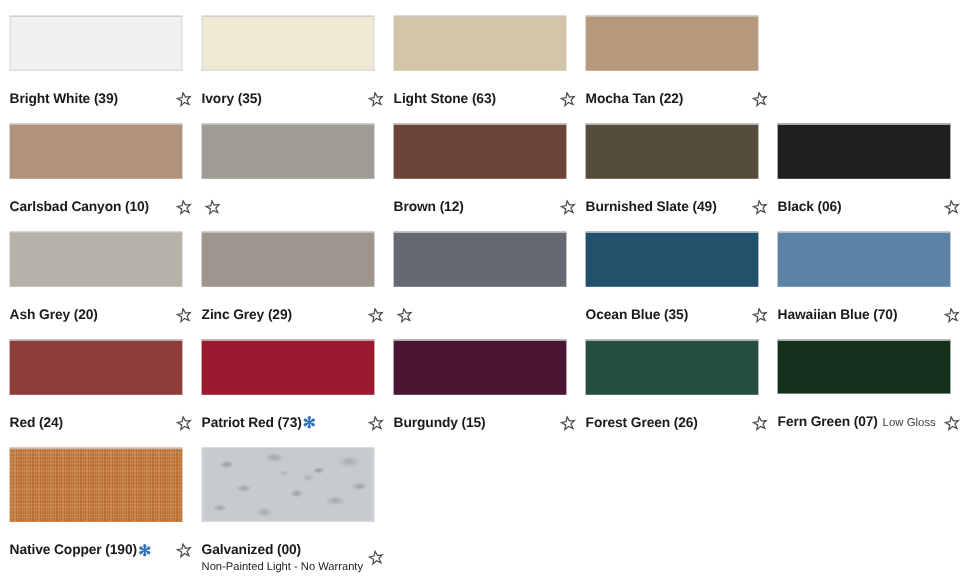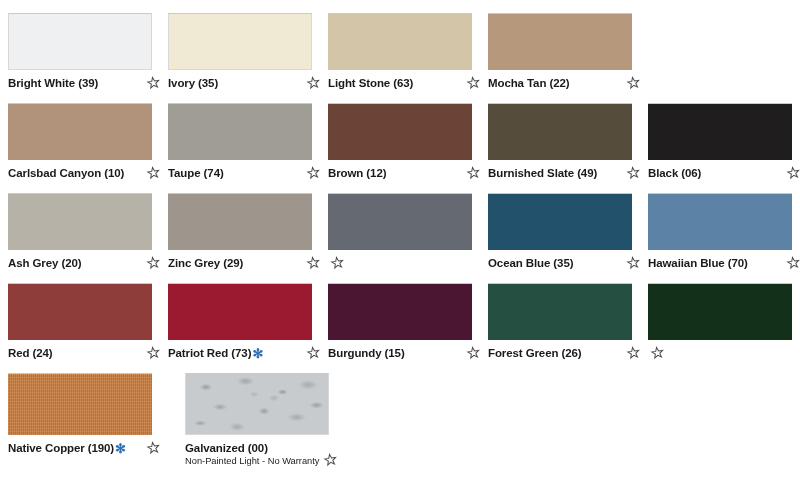--- a/index.html
+++ b/index.html
@@ -19,21 +19,21 @@
     position: relative;
   }
 
   .swatch-row {
     display: flex;
     width: 800px;
     height: 90px;
     align-items: flex-start;
   }
 
-  .swatch-row.last-row { height: 124px; gap: 17px; }
+  .swatch-row.last-row { height: 124px; }
 
   .swatch-cell {
     width: 160px;
     height: 100%;
     padding: 0 8px;
     position: relative;
     display: flex;
     flex-direction: column;
   }
 
@@ -77,23 +77,23 @@
       radial-gradient(ellipse 13px 6px at 78% 72%, rgba(120,128,136,0.45), transparent 70%),
       radial-gradient(ellipse 9px 4px at 10% 82%, rgba(112,120,128,0.50), transparent 70%),
       radial-gradient(ellipse 11px 6px at 36% 88%, rgba(122,130,138,0.45), transparent 70%),
       radial-gradient(ellipse 8px 5px at 62% 40%, rgba(135,142,150,0.40), transparent 70%),
       radial-gradient(ellipse 10px 5px at 92% 52%, rgba(108,116,125,0.50), transparent 70%),
       radial-gradient(ellipse 7px 4px at 48% 34%, rgba(140,147,154,0.38), transparent 70%);
   }
 
   .swatch-caption {
     display: flex;
-    align-items: flex-end;
+    align-items: center;
     width: 152px;
-    margin-top: 6px;
+    margin-top: 17px;
     position: relative;
   }
 
   .caption-text-group {
     flex: 1 1 auto;
     min-width: 0;
     padding-right: 2px;
   }
 
   .caption-line {
@@ -228,25 +228,20 @@
           <span class="star-icon">
             <svg width="14" height="14" viewBox="0 0 14 14">
               <path d="M7.4 1.4 L8.9 5.2 L12.9 5.3 L9.7 7.8 L10.8 11.7 L7.4 9.4 L4.0 11.6 L5.2 7.8 L2.0 5.3 L6.0 5.2 Z" fill="none" stroke="#4a4a4a" stroke-width="1" stroke-linejoin="miter" transform="rotate(-9 7 7)"></path>
             </svg>
           </span>
         </div>
       </div>
       <div class="swatch-cell">
         <div class="swatch-chip" style="background: rgb(160, 156, 150);"></div>
         <div class="swatch-caption">
-          <div class="caption-text-group">
-            <div class="caption-line">
-              <span class="swatch-name">Taupe (74)</span>
-            </div>
-          </div>
           <span class="star-icon">
             <svg width="14" height="14" viewBox="0 0 14 14">
               <path d="M7.4 1.4 L8.9 5.2 L12.9 5.3 L9.7 7.8 L10.8 11.7 L7.4 9.4 L4.0 11.6 L5.2 7.8 L2.0 5.3 L6.0 5.2 Z" fill="none" stroke="#4a4a4a" stroke-width="1" stroke-linejoin="miter" transform="rotate(-9 7 7)"></path>
             </svg>
           </span>
         </div>
       </div>
       <div class="swatch-cell">
         <div class="swatch-chip" style="background: rgb(108, 67, 55);"></div>
         <div class="swatch-caption">
@@ -423,20 +418,26 @@
           <span class="star-icon">
             <svg width="14" height="14" viewBox="0 0 14 14">
               <path d="M7.4 1.4 L8.9 5.2 L12.9 5.3 L9.7 7.8 L10.8 11.7 L7.4 9.4 L4.0 11.6 L5.2 7.8 L2.0 5.3 L6.0 5.2 Z" fill="none" stroke="#4a4a4a" stroke-width="1" stroke-linejoin="miter" transform="rotate(-9 7 7)"></path>
             </svg>
           </span>
         </div>
       </div>
       <div class="swatch-cell">
         <div class="swatch-chip" style="background: rgb(19, 48, 27);"></div>
         <div class="swatch-caption">
+          <div class="caption-text-group">
+            <div class="caption-line">
+              <span class="swatch-name">Fern Green (07)</span>
+              <span class="gloss-note">Low Gloss</span>
+            </div>
+          </div>
           <span class="star-icon">
             <svg width="14" height="14" viewBox="0 0 14 14">
               <path d="M7.4 1.4 L8.9 5.2 L12.9 5.3 L9.7 7.8 L10.8 11.7 L7.4 9.4 L4.0 11.6 L5.2 7.8 L2.0 5.3 L6.0 5.2 Z" fill="none" stroke="#4a4a4a" stroke-width="1" stroke-linejoin="miter" transform="rotate(-9 7 7)"></path>
             </svg>
           </span>
         </div>
       </div>
     </div>
     <div class="swatch-row last-row">
       <div class="swatch-cell">

